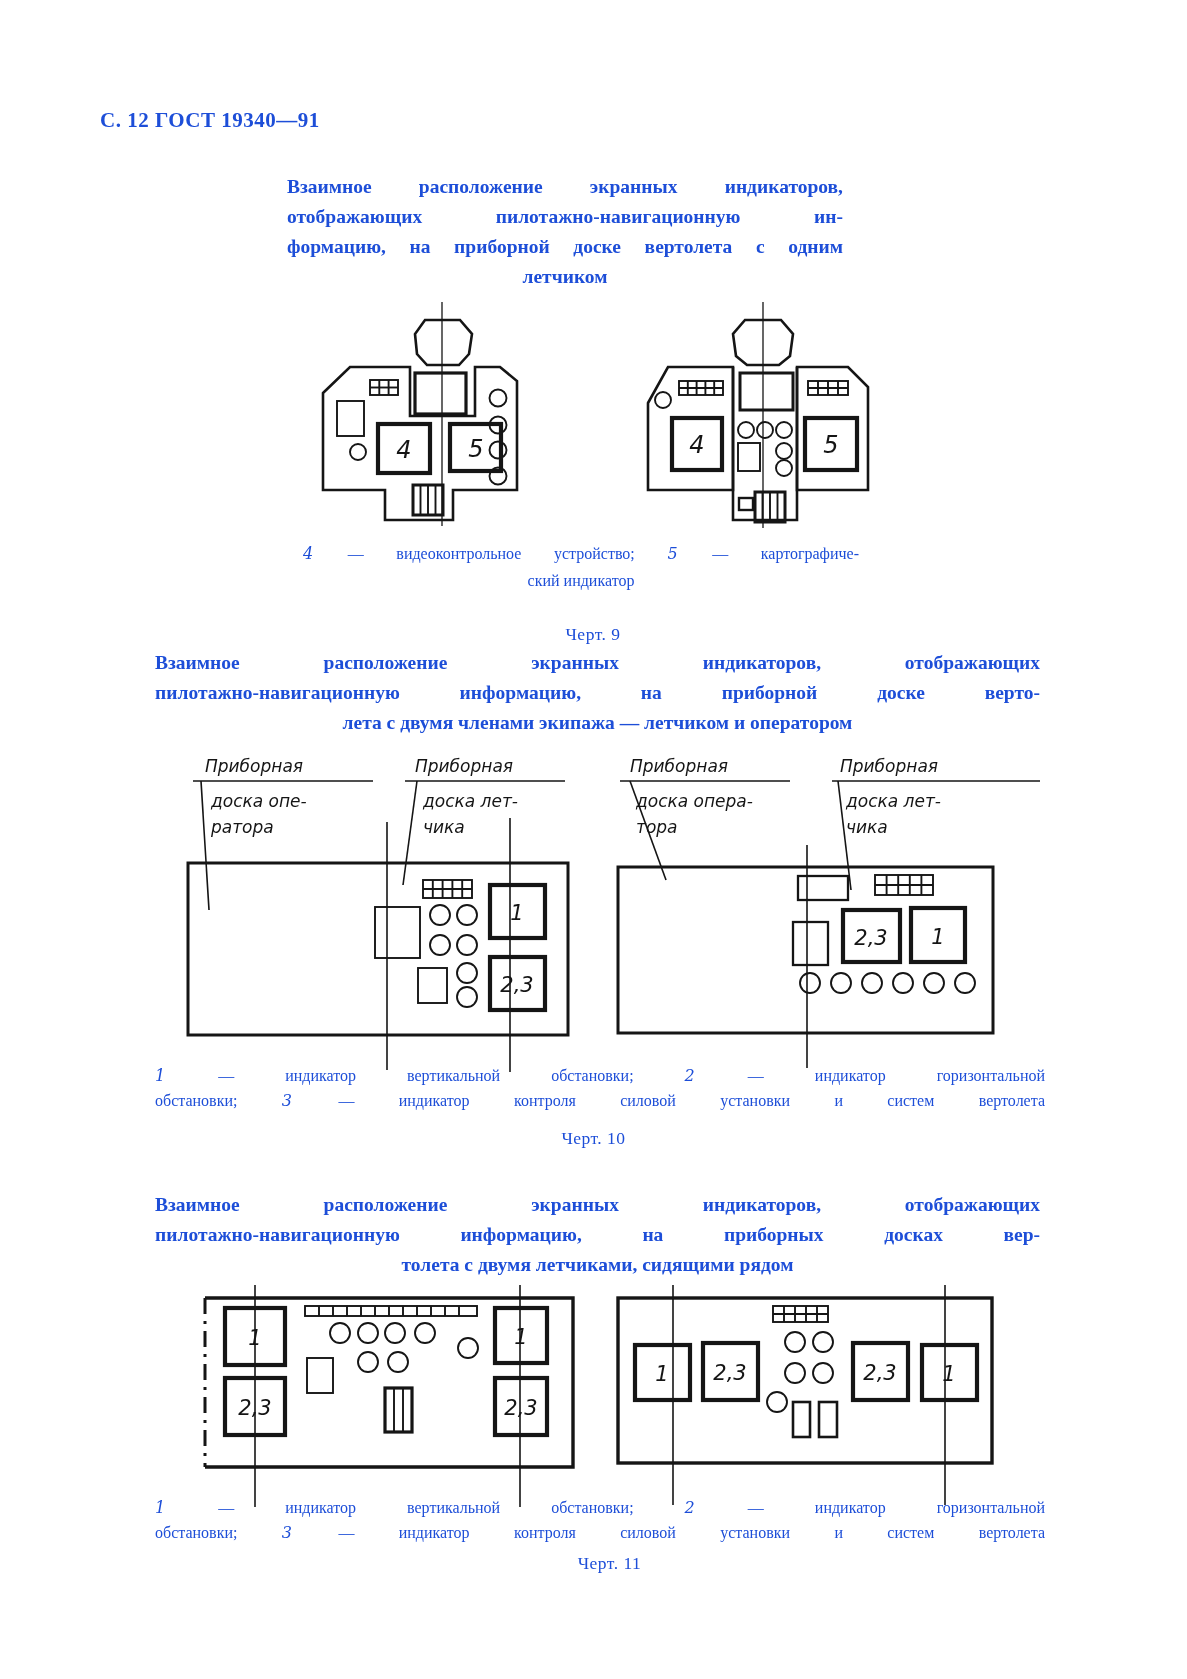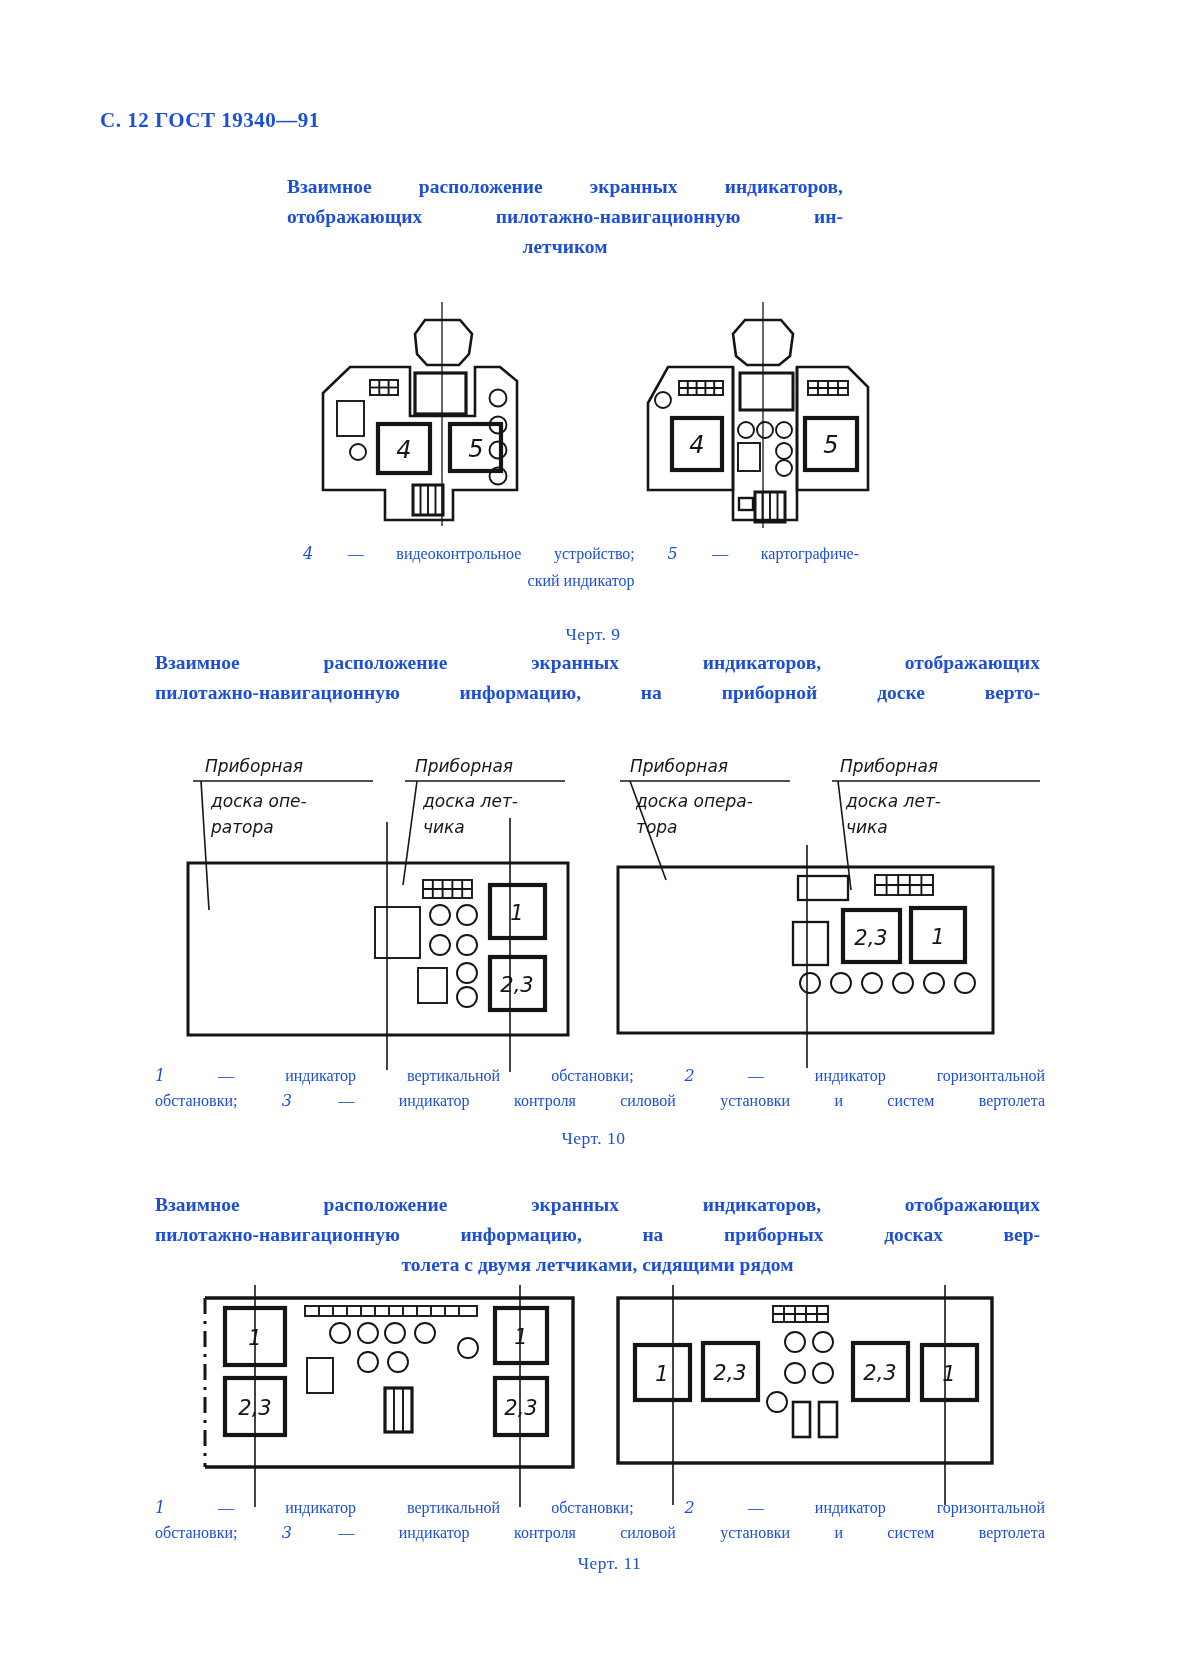--- a/index.html
+++ b/index.html
@@ -27,20 +27,21 @@
 </head>
 <body>
 
 <div id="page">
 
   <div class="abs hdr" style="left:100px;top:108px;">С. 12 ГОСТ 19340—91</div>
 
   <div class="abs title" style="left:287px;top:172px;width:556px;">
     <div class="ln">Взаимное расположение экранных индикаторов,</div>
     <div class="ln">отображающих пилотажно-навигационную ин-</div>
+    <div class="ln">формацию, на приборной доске вертолета с одним</div>
     <div class="ln ctr">летчиком</div>
   </div>
 
   <svg class="abs" style="left:298px;top:288px;" width="240" height="246" viewBox="0 0 240 246">
     <line class="cl" x1="144" y1="14" x2="144" y2="238"></line>
     <path class="ol" d="M127,32 H162 L174,46 L171,66 L161,77 H129 L119,66 L117,46 Z"></path>
     <path class="ol" d="M25,105 L52,79 H112 V128 H177 V79 H202 L219,93 V202 H155 V232 H87 V202 H25 Z"></path>
     <rect class="ol" x="117" y="85" width="51" height="41" style="stroke-width:3.2"></rect>
     <g class="thin">
       <rect x="72" y="92" width="28" height="15"></rect>
@@ -114,20 +115,21 @@
 
   <div class="abs cap" style="left:303px;top:540px;width:556px;">
     <div class="jl"><span class="fn">4</span> <span>— видеоконтрольное устройство;</span> <span class="fn">5</span> <span>— картографиче-</span></div>
     <div class="cl">ский индикатор</div>
   </div>
   <div class="abs chert" style="left:0;top:602px;width:1186px;margin-top:22px;">Черт. 9</div>
 
   <div class="abs title" style="left:155px;top:648px;width:885px;">
     <div class="ln">Взаимное расположение экранных индикаторов, отображающих</div>
     <div class="ln">пилотажно-навигационную информацию, на приборной доске верто-</div>
+    <div class="ln ctr">лета с двумя членами экипажа — летчиком и оператором</div>
   </div>
 
   <svg class="abs" style="left:165px;top:750px;" width="420" height="330" viewBox="0 0 420 330">
     <text class="hw" x="40" y="22">Приборная</text>
     <line class="thin" x1="28" y1="31" x2="208" y2="31" style="stroke-width:1.6"></line>
     <text class="hw" x="46" y="57">доска опе-</text>
     <text class="hw" x="46" y="83">ратора</text>
     <polyline class="thin" points="36,31 44,160" style="stroke-width:1.6;fill:none"></polyline>
     <text class="hw" x="250" y="22">Приборная</text>
     <line class="thin" x1="240" y1="31" x2="400" y2="31" style="stroke-width:1.6"></line>

